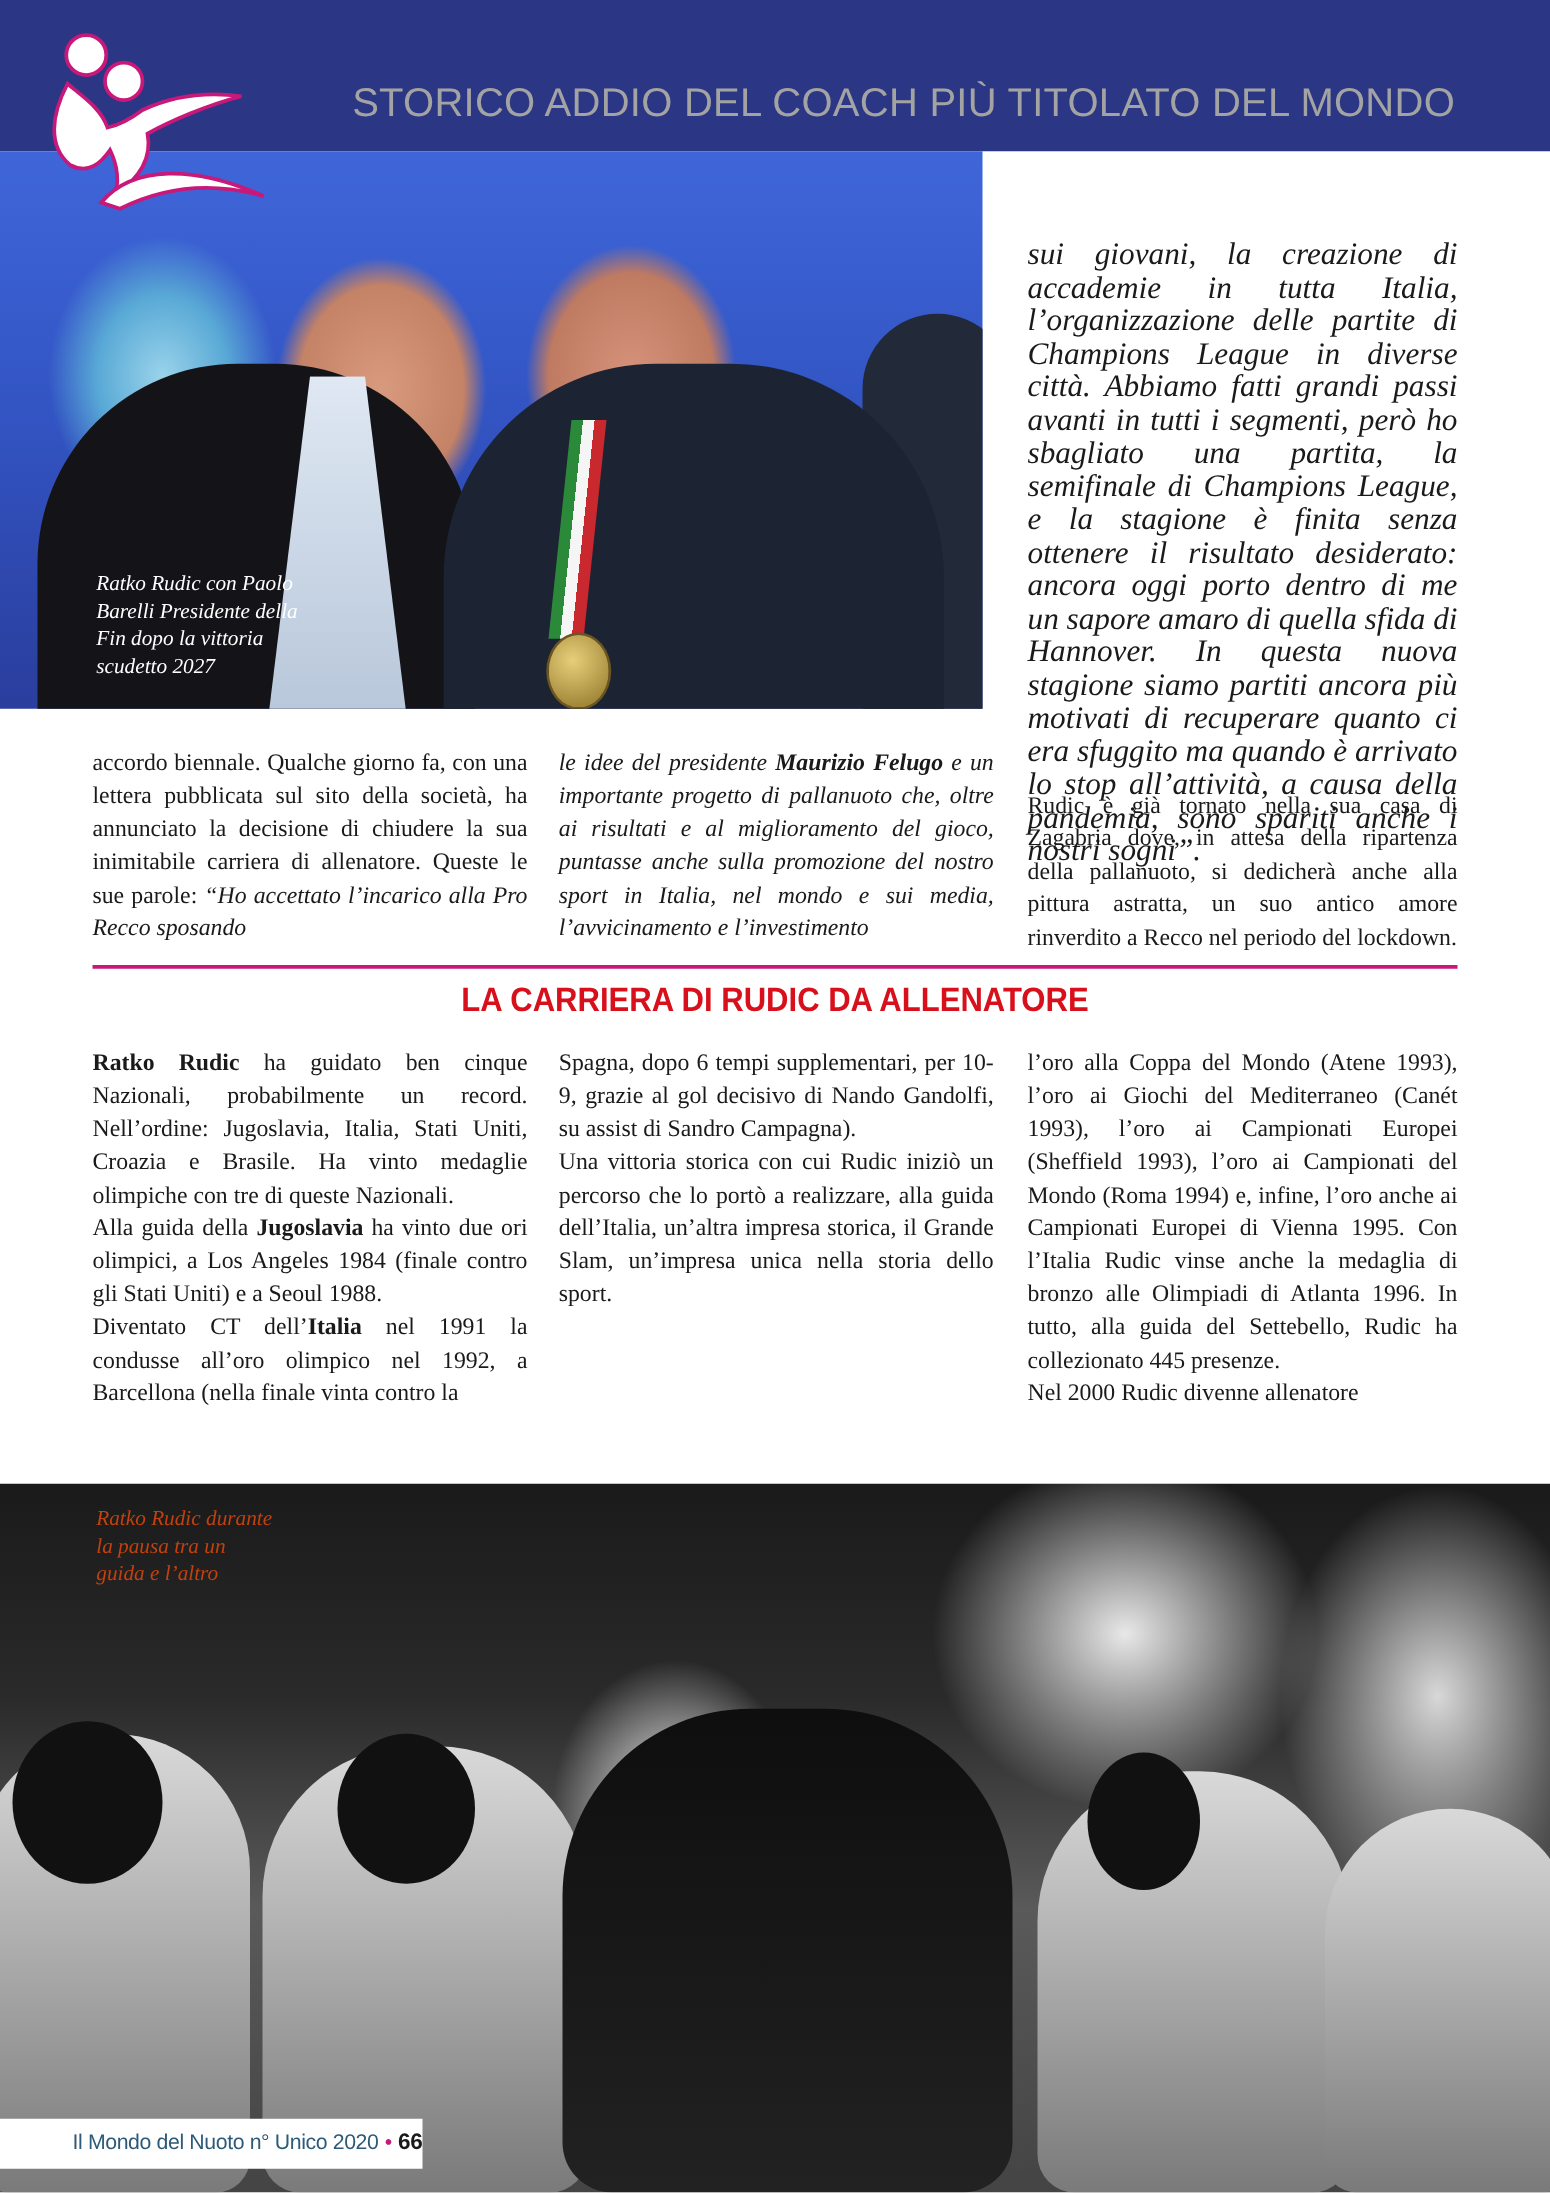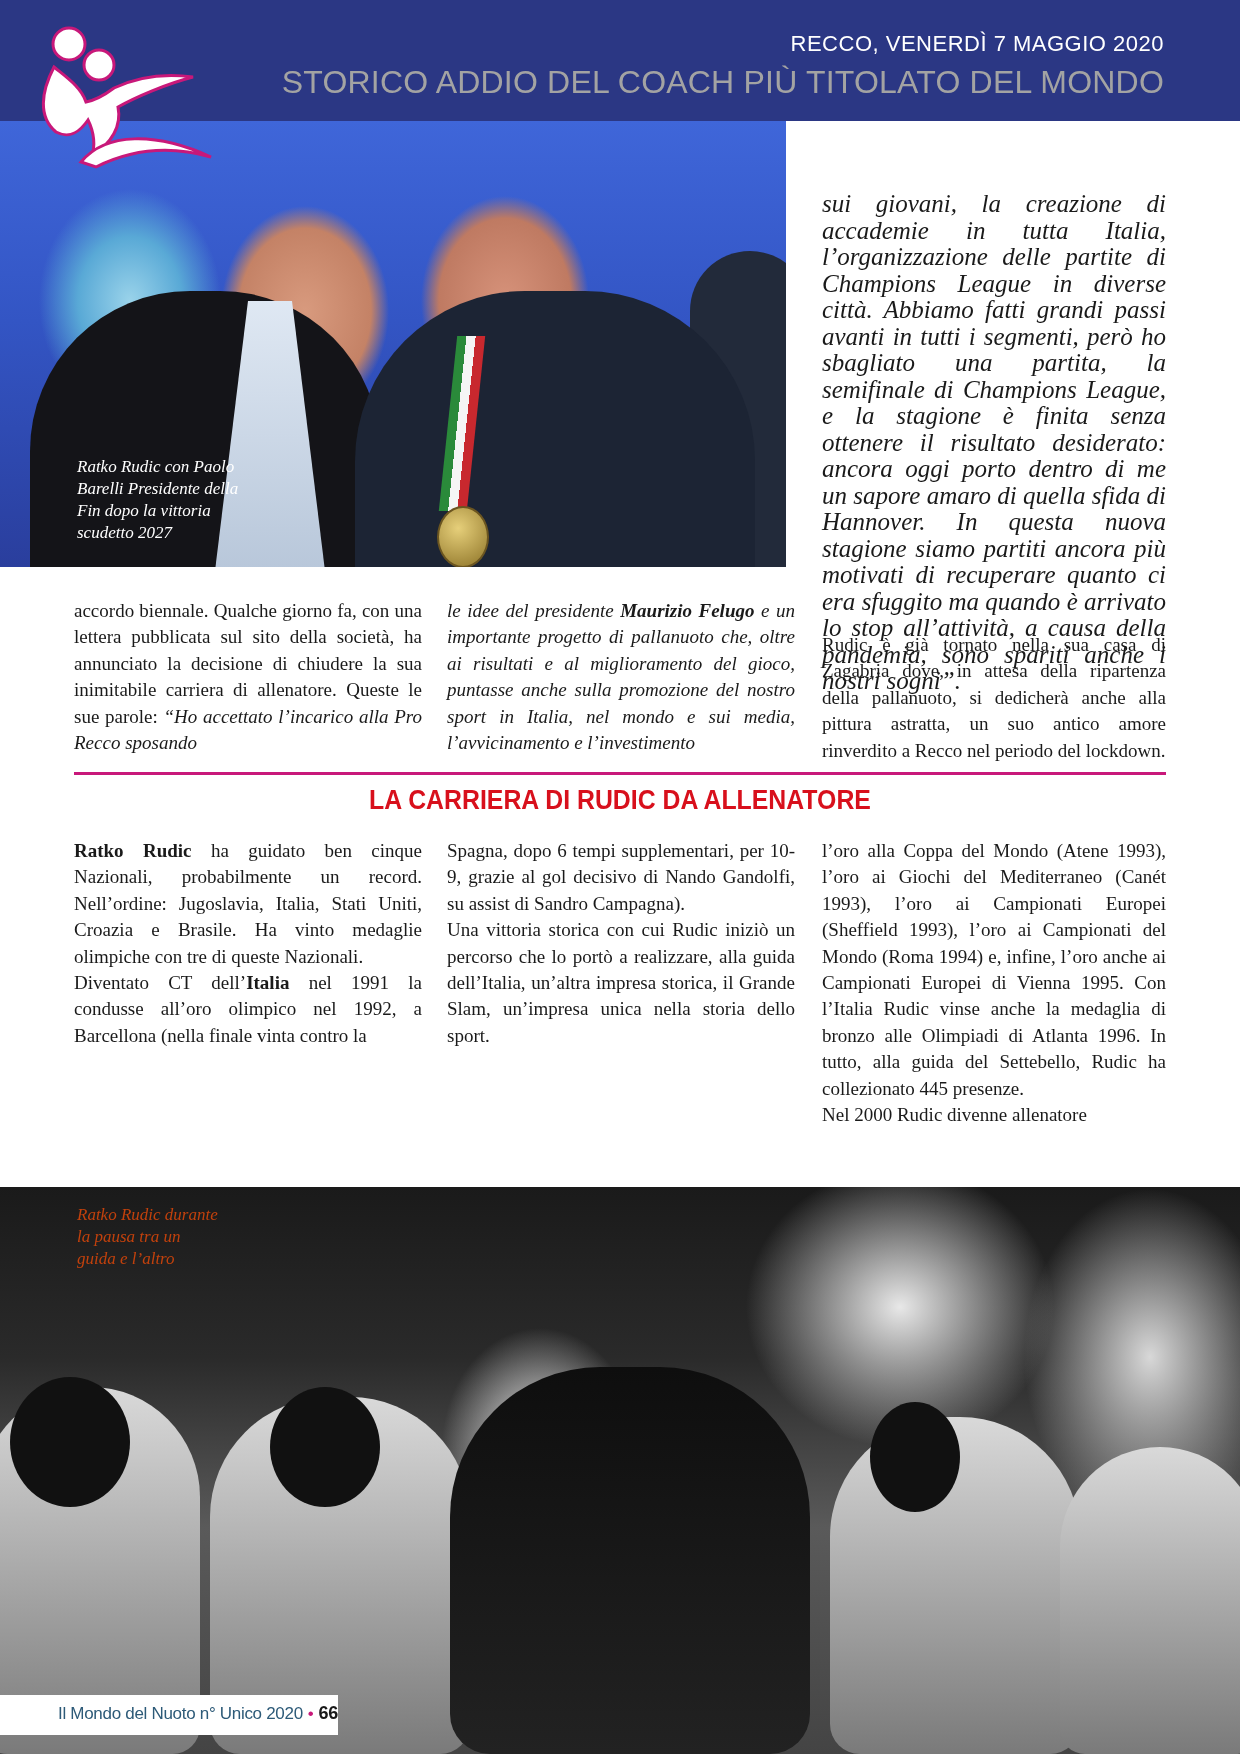--- a/index.html
+++ b/index.html
@@ -123,21 +123,20 @@
     font-family: "Liberation Sans", "DejaVu Sans", sans-serif; font-size: 17px; color: #2d5a78;
     white-space: nowrap; letter-spacing: -0.3px;
   }
   .footer-dot { color: #c8187a; margin: 0 5px; }
   .footer-page { font-weight: bold; color: #1a1a1a; font-size: 18px; }
 </style>
 </head>
 <body>
 
 <div class="header-band">
-  <div class="header-date">RECCO, VENERDÌ 7 MAGGIO 2020</div>
   <div class="header-title">STORICO ADDIO DEL COACH PIÙ TITOLATO DEL MONDO</div>
 </div>
 
 <svg class="logo" viewBox="0 0 180 150">
   <g stroke="#c8187a" stroke-width="3" fill="#ffffff">
     <circle cx="33" cy="22" r="16"></circle>
     <circle cx="63" cy="43" r="15"></circle>
     <path d="M18 45 C 5 70, 2 95, 20 110 C 35 118, 45 108, 52 98 C 58 110, 60 125, 55 135 C 80 118, 85 100, 82 85 C 100 75, 130 62, 157 55 C 120 50, 95 58, 78 66 C 70 72, 60 78, 50 80 C 45 65, 30 55, 18 45 Z"></path>
     <path d="M45 140 C 70 110, 120 110, 175 135 C 140 125, 100 125, 60 145 Z"></path>
   </g>
@@ -172,20 +171,21 @@
 
 <div class="col col3-top">
   <p>Rudic è già tornato nella sua casa di Zagabria dove, in attesa della ripartenza della pallanuoto, si dedicherà anche alla pittura astratta, un suo antico amore rinverdito a Recco nel periodo del lock­down.</p>
 </div>
 
 <div class="divider"></div>
 <div class="section-title">LA CARRIERA DI RUDIC DA ALLENATORE</div>
 
 <div class="col col1-bot">
   <p><b>Ratko Rudic</b><span> ha guidato ben cinque Nazionali, probabilmente un record. Nell’ordine: Jugoslavia, Italia, Stati Uniti, Croazia e Brasile. Ha vinto me­daglie olimpiche con tre di queste Na­zionali.</span></p>
+  <p><span>Alla guida della </span><b>Jugoslavia</b><span> ha vinto due ori olimpici, a Los Angeles 1984 (finale contro gli Stati Uniti) e a Seoul 1988.</span></p>
   <p><span>Diventato CT dell’</span><b>Italia</b><span> nel 1991 la condusse all’oro olimpico nel 1992, a Barcellona (nella finale vinta contro la</span></p>
 </div>
 
 <div class="col col2-bot">
   <p>Spagna, dopo 6 tempi supplementari, per 10-9, grazie al gol decisivo di Nando Gandolfi, su assist di Sandro Campagna).</p>
   <p>Una vittoria storica con cui Rudic ini­ziò un percorso che lo portò a realizza­re, alla guida dell’Italia, un’altra impresa storica, il Grande Slam, un’impresa uni­ca nella storia dello sport.</p>
 </div>
 
 <div class="col col3-bot">
   <p>l’oro alla Coppa del Mondo (Atene 1993), l’oro ai Giochi del Mediterraneo (Canét 1993), l’oro ai Campionati Eu­ropei (Sheffield 1993), l’oro ai Campio­nati del Mondo (Roma 1994) e, infine, l’oro anche ai Campionati Europei di Vienna 1995. Con l’Italia Rudic vinse anche la medaglia di bronzo alle Olim­piadi di Atlanta 1996. In tutto, alla gui­da del Settebello, Rudic ha collezionato 445 presenze.</p>

